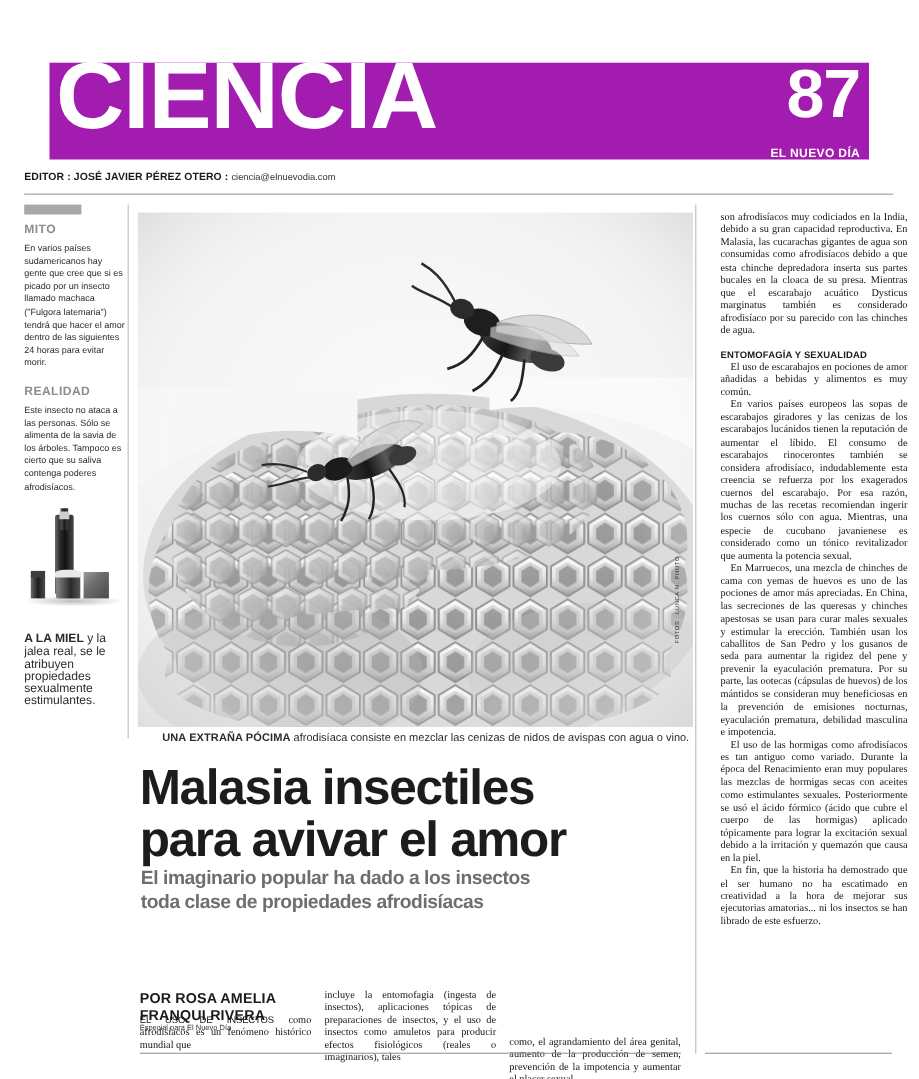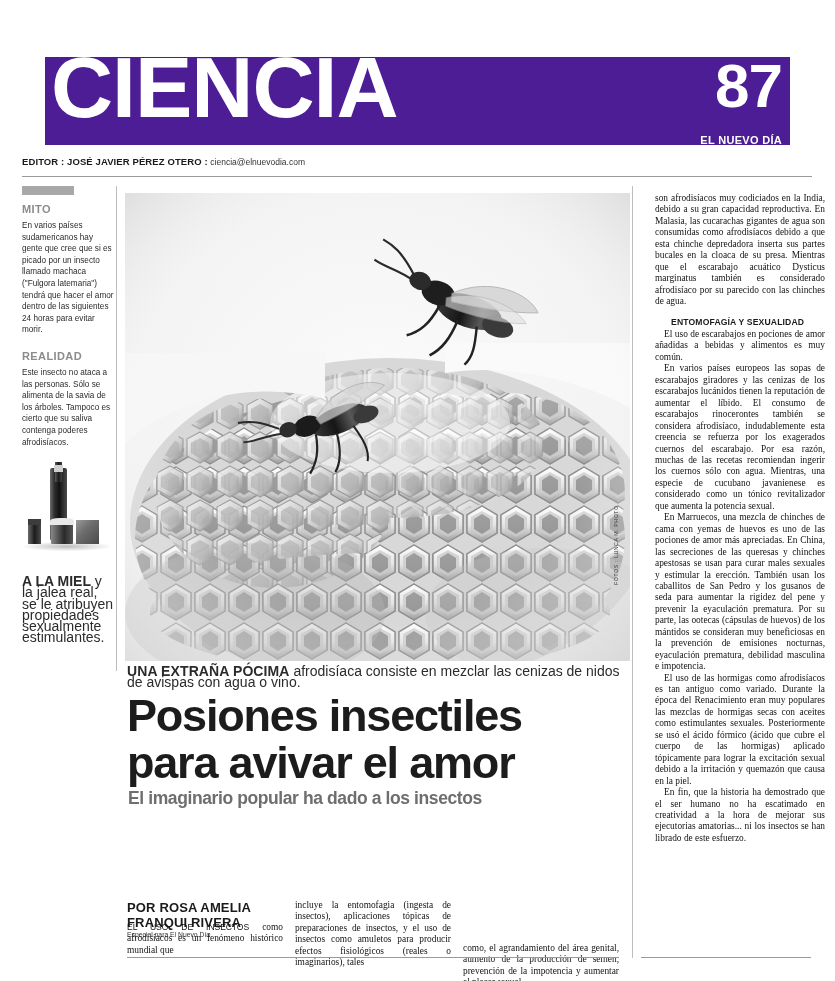--- a/index.html
+++ b/index.html
@@ -22,21 +22,21 @@
     background: #fff;
   }
 
   
   .masthead {
     position: absolute;
     left: 45px;
     top: 57px;
     width: 745px;
     height: 88px;
-    background: #4c1d95;
+    background: #a21caf;
   }
   .masthead-title {
     position: absolute;
     left: 6px;
     top: -13px;
     font-family: "Liberation Sans", sans-serif;
     font-size: 86px;
     font-weight: bold;
     letter-spacing: -1px;
     color: #ffffff;
@@ -204,21 +204,21 @@
   }
   .sidebar-photo .shadow {
     position: absolute;
     left: 2px;
     top: 80px;
     width: 86px;
     height: 9px;
     background: radial-gradient(ellipse at center,#bdbdbd 0%,#ffffff 75%);
   }
   .sidebar-caption {
-    font-size: 14px;
+    font-size: 11px;
     line-height: 11.2px;
     color: #2b2b2b;
   }
   .sidebar-caption b {
     font-weight: bold;
   }
   .sidebar-divider {
     position: absolute;
     left: 116px;
     top: 186px;
@@ -247,26 +247,27 @@
     font-size: 5.2px;
     letter-spacing: 0.6px;
     color: #3a3a3a;
     transform: rotate(-90deg);
     transform-origin: left top;
     white-space: nowrap;
   }
 
   .photo-caption {
     position: absolute;
-    left: 127px;
+    left: 137px;
     top: 666px;
     width: 500px;
-    font-size: 14px;
+    font-size: 10px;
     line-height: 11px;
     color: #2b2b2b;
+    text-align: center;
   }
   .photo-caption b {
     font-weight: bold;
     letter-spacing: 0.1px;
   }
 
   
   .headline {
     position: absolute;
     left: 127px;
@@ -333,21 +334,21 @@
     width: 170px;
     font-family: "Liberation Serif", serif;
     font-size: 9.4px;
     line-height: 11.45px;
     text-align: justify;
     color: #131313;
   }
   .right-col p { margin: 0; }
   .right-col p.ind { text-indent: 9px; }
   .right-col h3 {
-    margin: 9px 0 1px 16px;
+    margin: 9px 0 1px 0;
     font-family: "Liberation Sans", sans-serif;
     font-size: 8.6px;
     font-weight: bold;
     letter-spacing: 0.15px;
     color: #1a1a1a;
     text-align: left;
   }
   .right-divider {
     position: absolute;
     left: 632px;
@@ -486,25 +487,26 @@
     </svg>
   </div>
 
   <div class="credit">FOTOS : LUNCA M. PHOTO</div>
 
   <div class="photo-caption">
     <b>UNA EXTRAÑA PÓCIMA</b><span> afrodisíaca consiste en mezclar las cenizas de nidos de avispas con agua o vino.</span>
   </div>
 
   <div class="headline">
-    <div>Posiones insectiles</div>
+    <div>Malasia insectiles</div>
     <div>para avivar el amor</div>
   </div>
   <div class="deck">
     <div>El imaginario popular ha dado a los insectos</div>
+    <div>toda clase de propiedades afrodisíacas</div>
   </div>
 
   <div class="byline">
     <div class="byline-name">POR ROSA AMELIA FRANQUI RIVERA</div>
     <div class="byline-sub">Especial para El Nuevo Día</div>
   </div>
 
   <div class="lower-col" id="lower-col-1">
     <p><b>EL USO DE INSECTOS</b><span> como afrodisíacos es un fenómeno histórico mundial que</span></p>
   </div>

